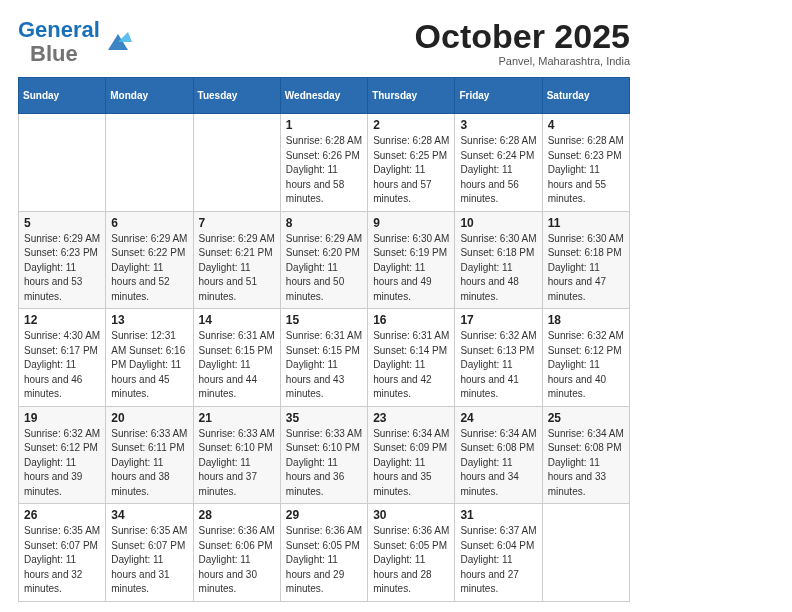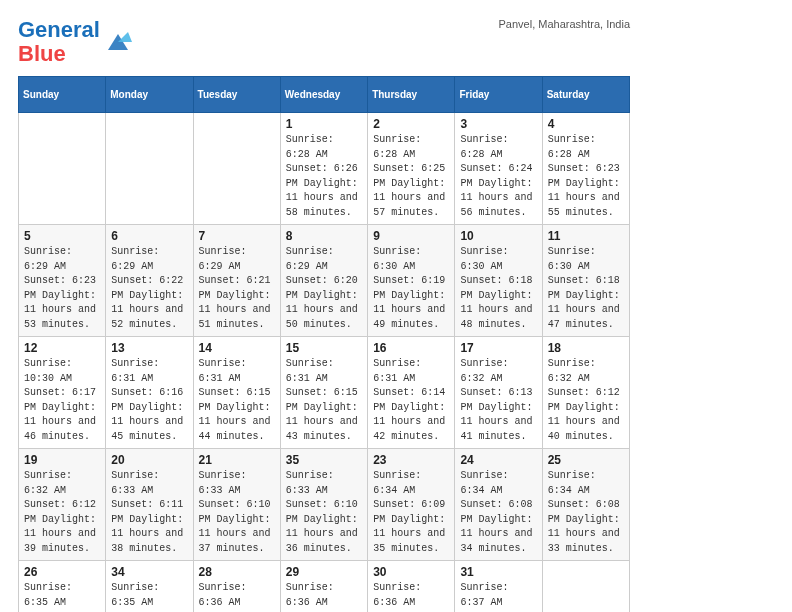--- a/index.html
+++ b/index.html
@@ -86,42 +86,42 @@
       font-size: 12px;
       font-weight: bold;
       color: #222;
       display: block;
       margin-bottom: 2px;
     }
     .cell-content {
       font-size: 10px;
       line-height: 1.45;
       color: #333;
-      font-family: Liberation Mono, monospace;
     }
     .empty-cell {
       background: #fff !important;
     }
   </style>
 </head>
 <body>
 
 <div class="page">
   <div class="header">
     <div class="logo">
       <div class="logo-text">
         <span>General</span><br>
-        <span style="color:#ef4444;">Blue</span>
+        <span style="color:#737373;margin-left:12px;">Blue</span>
       </div>
       <svg class="logo-icon" viewBox="0 0 28 28" xmlns="http://www.w3.org/2000/svg">
         <polygon points="4,22 14,6 24,22" fill="#1a6fba" opacity="0.85"></polygon>
         <polygon points="14,14 24,4 28,14" fill="#4db8e8" opacity="0.9"></polygon>
       </svg>
     </div>
     <div class="title-area">
+      <div class="month-title">October 2025</div>
       <div class="location">Panvel, Maharashtra, India</div>
     </div>
   </div>
 
   <table class="calendar">
     <thead>
       <tr>
         <th>Sunday</th>
         <th>Monday</th>
         <th>Tuesday</th>
@@ -212,28 +212,28 @@
             <span class="day-number">11</span>
             <div class="cell-content">Sunrise: 6:30 AM
 Sunset: 6:18 PM
 Daylight: 11 hours
 and 47 minutes.</div>
           </td>
         </tr>
         <tr>
           <td>
             <span class="day-number">12</span>
-            <div class="cell-content">Sunrise: 10:30 AM
+            <div class="cell-content">Sunrise: 4:30 AM
 Sunset: 6:17 PM
 Daylight: 11 hours
 and 46 minutes.</div>
           </td>
           <td>
             <span class="day-number">13</span>
-            <div class="cell-content">Sunrise: 6:31 AM
+            <div class="cell-content">Sunrise: 12:31 AM
 Sunset: 6:16 PM
 Daylight: 11 hours
 and 45 minutes.</div>
           </td>
           <td>
             <span class="day-number">14</span>
             <div class="cell-content">Sunrise: 6:31 AM
 Sunset: 6:15 PM
 Daylight: 11 hours
 and 44 minutes.</div>

